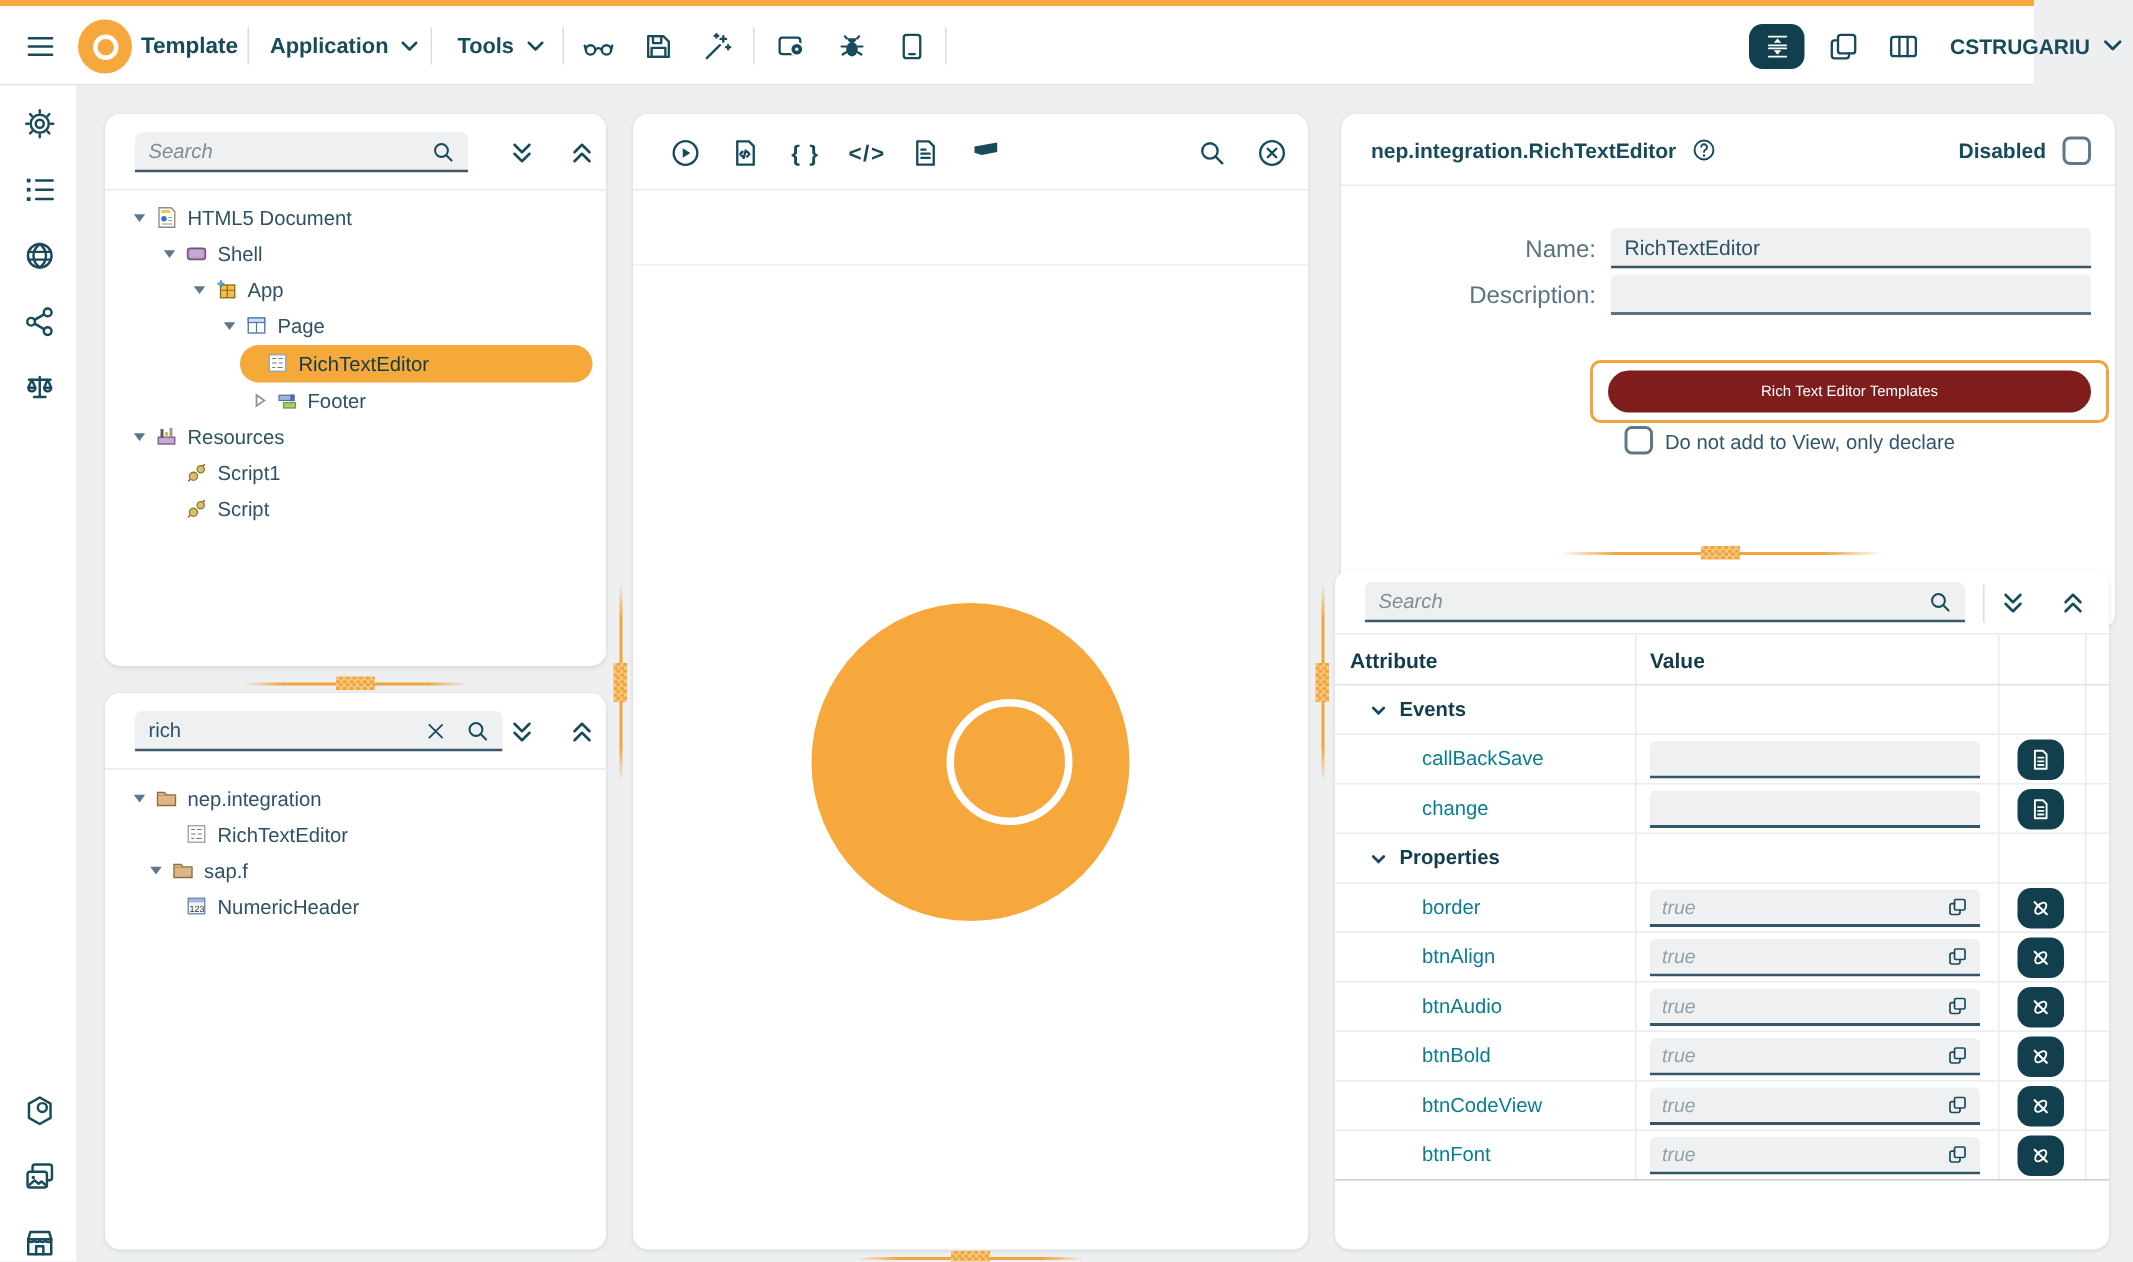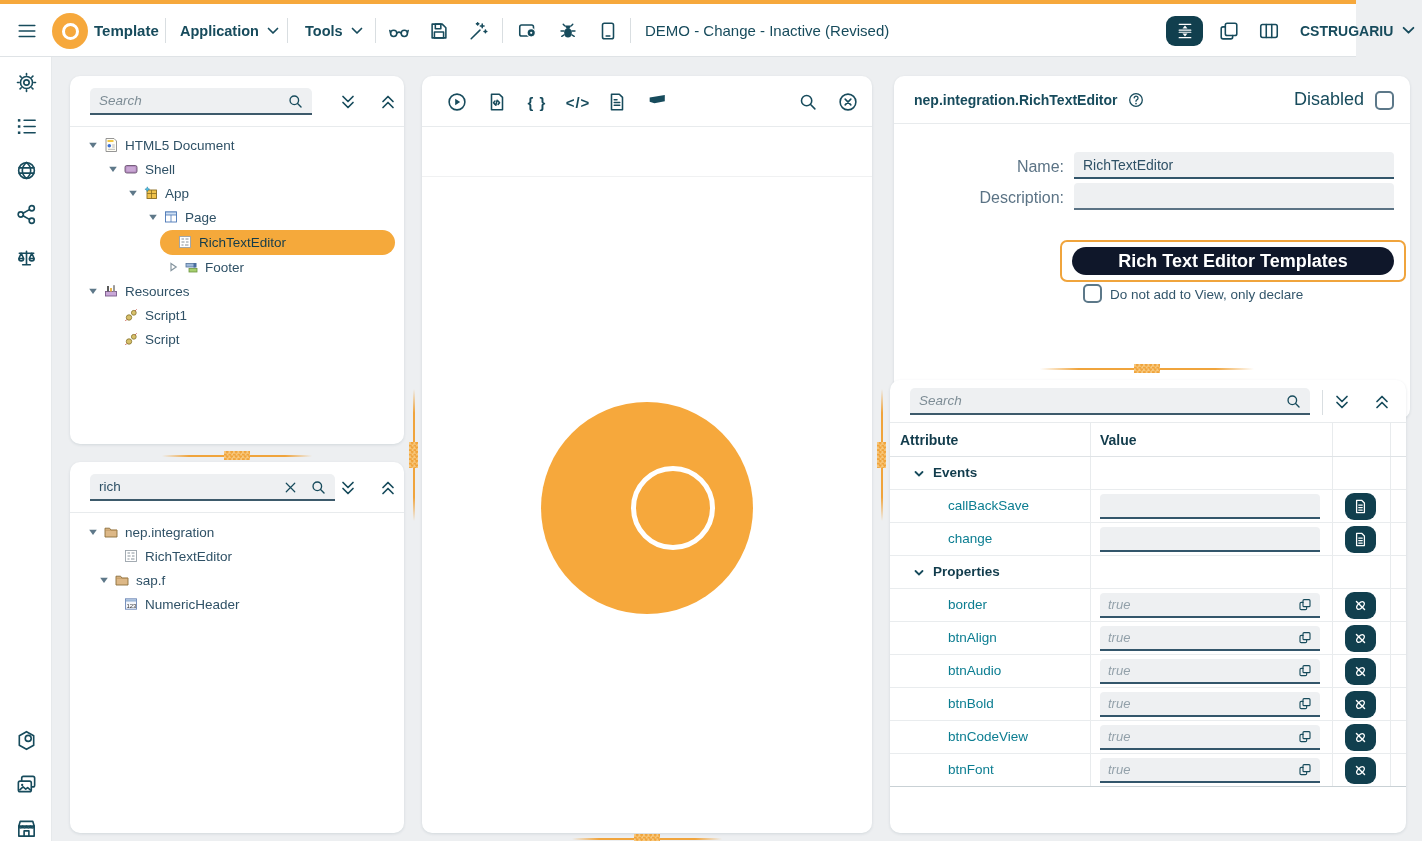--- a/index.html
+++ b/index.html
@@ -44,21 +44,21 @@
   
   .cic{position:absolute;top:15px;width:22px;height:22px}
   .glyph{position:absolute;top:18px;transform:translateX(-50%);font-weight:700;font-size:15px;color:#174B5C;letter-spacing:1px;white-space:pre}
 
   
   .ptitle{position:absolute;left:20px;top:0;height:47px;display:flex;align-items:center;font-size:14px;font-weight:700}
   .flabel{position:absolute;width:170px;text-align:right;font-size:16px;color:#5b7385}
   .finput{position:absolute;left:180px;width:320px;height:27px;background:#eef0f2;border-radius:4px 4px 0 0;border-bottom:2px solid #33566b;display:flex;align-items:center;padding-left:9px;font-size:14px;color:#2f5166}
   .cbx{position:absolute;width:19px;height:19px;border:2px solid #5C7889;border-radius:5px;background:#fff}
   #tmpl-outline{position:absolute;left:166px;top:164px;width:346px;height:42px;border:2px solid #F0A43C;border-radius:7px}
-  #tmpl-btn{position:absolute;left:178px;top:171px;width:322px;height:28px;border:none;border-radius:14px;background:#0f172a;color:#fff;font-weight:700;font-size:18px;font-family:inherit;cursor:pointer}
+  #tmpl-btn{position:absolute;left:178px;top:171px;width:322px;height:28px;border:none;border-radius:14px;background:#7f1d1d;color:#fff;font-weight:400;font-size:10px;font-family:inherit;cursor:pointer}
 
   
   .colb{position:absolute;top:43px;width:1px;height:363px;background:#e8ebed}
   .thc{position:absolute;top:52px;font-size:14px;font-weight:700;color:#123c4c}
   #arows{position:absolute;left:0;top:77px;right:0}
   .arow{position:relative;height:33px;border-bottom:1px solid #e9ecee}
   .garr{position:absolute;left:23px;top:11px;width:12px;height:12px}
   .glab{position:absolute;left:43px;top:8px;font-size:13.5px;font-weight:700;color:#123c4c}
   .alab{position:absolute;left:58px;top:8px;font-size:13.5px;color:#0B7D91;cursor:pointer}
   .vfield{position:absolute;left:210px;top:4px;width:220px;height:25px;background:#eef0f2;border-radius:4px 4px 0 0;border-bottom:2px solid #33566b;display:flex;align-items:center;padding-left:8px}
@@ -141,21 +141,20 @@
         </g>
       </svg>
   </div>
   <div class="hitem" style="left:597px">
     <svg class="hic ic" viewBox="0 0 24 24">
         <rect x="6" y="3.5" width="12" height="17" rx="2"></rect>
         <path d="M10 17.5h4"></path>
       </svg>
   </div>
   <div class="vdiv" style="left:630px"></div>
-  <div class="hitem" style="left:645px;font-size:15px">DEMO - Change - Inactive (Revised)</div>
 
   <button id="splitbtn">
     <svg width="20" height="20" viewBox="0 0 24 24">
         <g stroke="#fff" stroke-width="1.8" stroke-linecap="round" fill="none">
           <path d="M5 4h14M5 20h14M5 11h14M5 13.5h14" stroke-width="1.4"></path>
         </g>
         <path d="M12 5.5 9 9h6z" fill="#fff"></path>
         <path d="M12 18.5 9 15h6z" fill="#fff"></path>
       </svg>
   </button>
@@ -519,21 +518,21 @@
 
 <div class="panel" style="left:894px;top:76px;width:516px;height:343px">
   <div class="ptitle">nep.integration.RichTextEditor</div>
   <span style="position:absolute;left:233px;top:15px;width:18px;height:18px">
     <svg class="ic" viewBox="0 0 24 24" width="18" height="18" stroke-width="1.6">
         <circle cx="12" cy="12" r="8.4"></circle>
         <path d="M9.5 9.1a2.6 2.6 0 1 1 3.6 2.8c-.9.4-1.1 1-1.1 1.9"></path>
         <circle cx="12" cy="16.9" r="1.1" fill="#174B5C" stroke="none"></circle>
       </svg>
   </span>
-  <div style="position:absolute;right:46px;top:0;height:47px;display:flex;align-items:center;font-size:18px;font-weight:400">Disabled</div>
+  <div style="position:absolute;right:46px;top:0;height:47px;display:flex;align-items:center;font-size:14px;font-weight:700">Disabled</div>
   <div class="cbx" style="right:16px;top:15px"></div>
   <div class="sep" style="top:47px"></div>
 
   <div class="flabel" style="left:0;top:82px">Name:</div>
   <div class="finput" style="top:76px">
       <span>RichTextEditor</span>
     </div>
   <div class="flabel" style="left:0;top:113px">Description:</div>
   <div class="finput" style="top:107px;border-bottom-color:#5b7385">
       <span></span>

